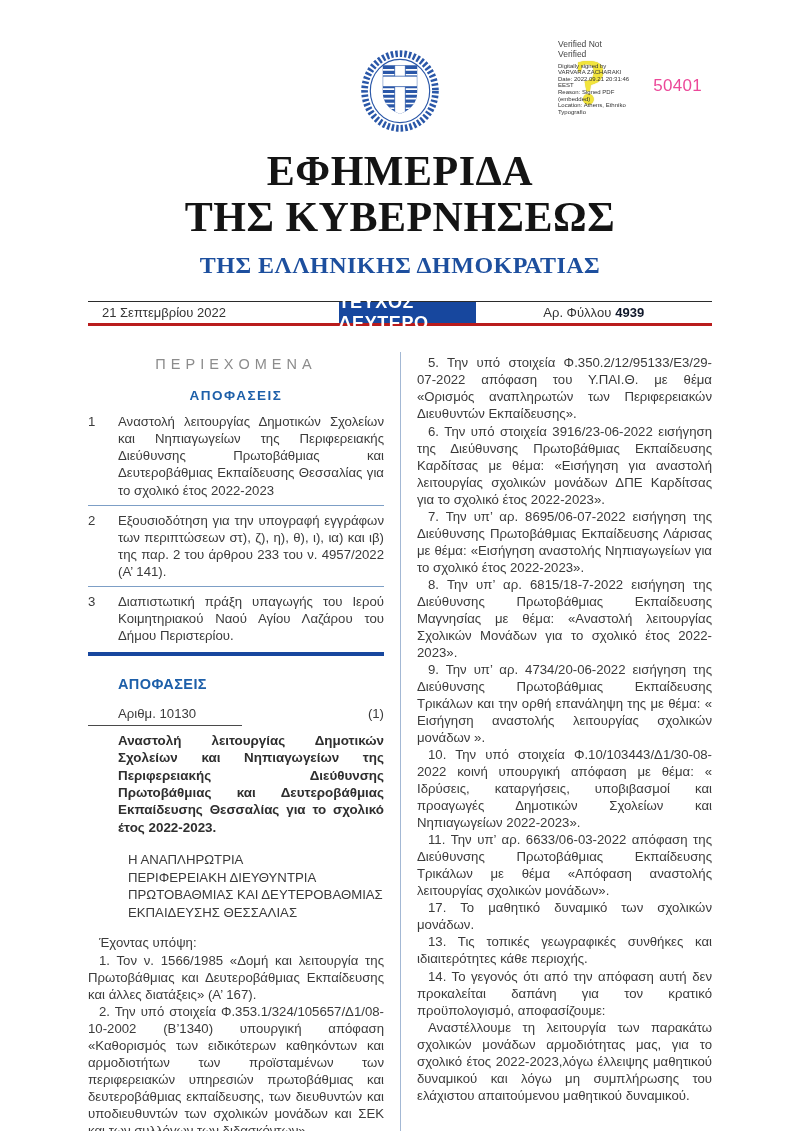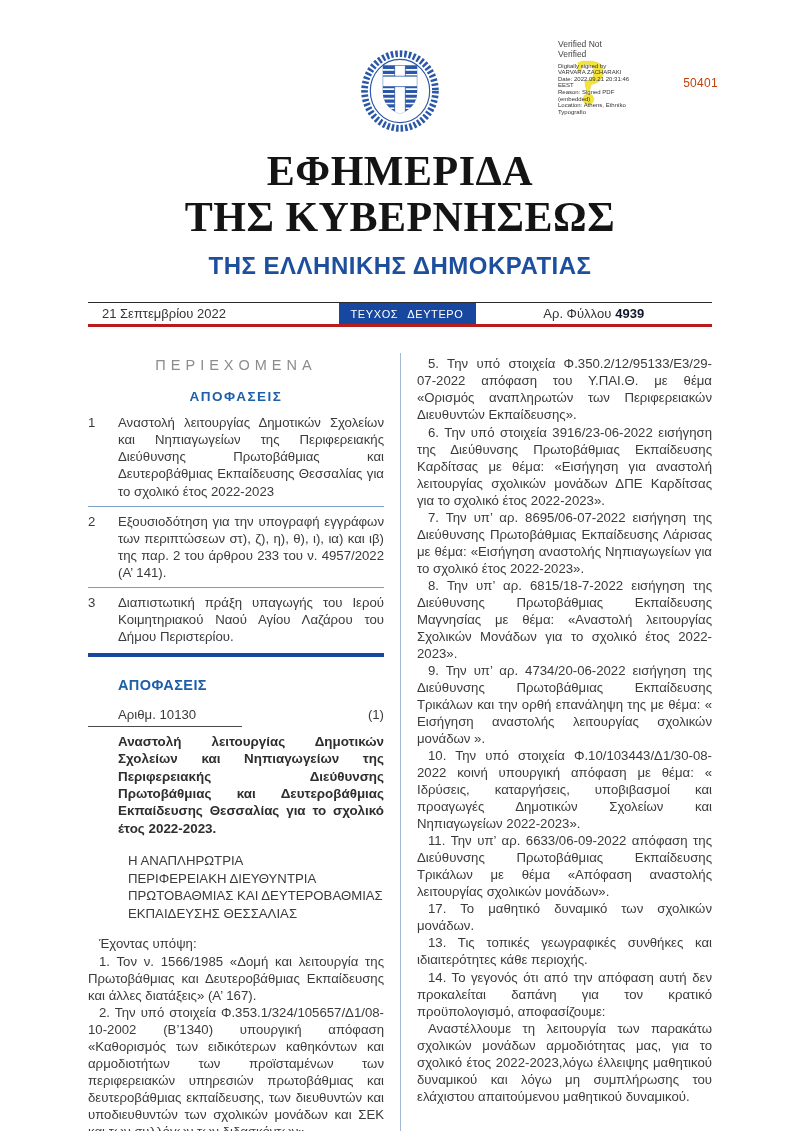--- a/index.html
+++ b/index.html
@@ -6,22 +6,22 @@
   html,body { width:800px; }
   body {
     width:800px; height:1131px; background:#ffffff; position:relative;
     font-family:"Liberation Sans","DejaVu Sans",sans-serif;
     color:#3b3b3b; overflow:hidden;
     -webkit-font-smoothing:antialiased;
   }
 
   
   .serial {
-    position:absolute; top:76px; right:82px;
-    font-size:12px; color:#c2410c; letter-spacing:.3px;
+    position:absolute; top:76px; right:98px;
+    font-size:17px; color:#ec4899; letter-spacing:.3px;
   }
   .stamp {
     position:absolute; top:40px; left:558px; width:100px; height:95px;
     font-size:6px; line-height:1.1; color:#3a3a3a;
   }
   .stamp .qmark {
     position:absolute; top:6px; left:16px; z-index:0;
     font-size:66px; font-weight:bold; color:#f2e43c;
     text-shadow:0 0 1px #cdbd17; font-family:"Liberation Serif",serif;
   }
@@ -31,36 +31,36 @@
 
   
   .emblem-wrap { padding-top:46px; text-align:center; }
   .masthead { text-align:center; margin-top:8px; }
   .masthead .title {
     font-family:"Liberation Serif","DejaVu Serif",serif;
     font-weight:bold; color:#141414; font-size:42px; line-height:1.1;
     letter-spacing:.5px;
   }
   .masthead .subtitle {
-    font-family:Liberation Sans, sans-serif;
+    font-family:Liberation Serif, serif;
     font-weight:bold; color:#1d4f9e; font-size:24px; margin-top:12px;
     letter-spacing:.5px;
   }
 
   
   .infobar {
     margin:22px 88px 0 88px; height:25px;
     border-top:1.5px solid #2b2b2b; border-bottom:3px solid #b91c1c;
     display:flex; align-items:stretch;
   }
   .infobar .cell { display:flex; align-items:center; }
   .infobar .date { flex:1; padding-left:14px; font-size:13px; color:#333; }
   .infobar .issue-box {
-    width:137px; background:#17479e; color:#ffffff; font-weight:normal;
-    font-size:11px; justify-content:center; letter-spacing:.6px; word-spacing:6px;
+    width:137px; background:#17479e; color:#ffffff; font-weight:bold;
+    font-size:18px; justify-content:center; letter-spacing:.6px; word-spacing:6px;
   }
   .infobar .sheet { flex:1; justify-content:center; font-size:13px; color:#333;text-align:center; }
   .infobar .sheet b { font-weight:bold; margin-left:4px; color:#0f172a; }
 
   
   .columns {
     margin:26px 88px 0 88px; display:flex;
   }
   .col-left  { width:50%; padding-right:16px; }
   .col-right { width:50%; padding-left:16px; border-left:1px solid #a3b8d4; }
@@ -222,19 +222,19 @@
     </div>
   </div>
 
   <div class="col-right">
     <p>5. Την υπό στοιχεία Φ.350.2/12/95133/Ε3/29-07-2022 απόφαση του Υ.ΠΑΙ.Θ. με θέμα «Ορισμός αναπληρωτών των Περιφερειακών Διευθυντών Εκπαίδευσης».</p>
     <p>6. Την υπό στοιχεία 3916/23-06-2022 εισήγηση της Διεύθυνσης Πρωτοβάθμιας Εκπαίδευσης Καρδίτσας με θέμα: «Εισήγηση για αναστολή λειτουργίας σχολικών μονάδων ΔΠΕ Καρδίτσας για το σχολικό έτος 2022-2023».</p>
     <p>7. Την υπ’ αρ. 8695/06-07-2022 εισήγηση της Διεύθυνσης Πρωτοβάθμιας Εκπαίδευσης Λάρισας με θέμα: «Εισήγηση αναστολής Νηπιαγωγείων για το σχολικό έτος 2022-2023».</p>
     <p>8. Την υπ’ αρ. 6815/18-7-2022 εισήγηση της Διεύθυνσης Πρωτοβάθμιας Εκπαίδευσης Μαγνησίας με θέμα: «Αναστολή λειτουργίας Σχολικών Μονάδων για το σχολικό έτος 2022-2023».</p>
     <p>9. Την υπ’ αρ. 4734/20-06-2022 εισήγηση της Διεύθυνσης Πρωτοβάθμιας Εκπαίδευσης Τρικάλων και την ορθή επανάληψη της με θέμα: « Εισήγηση αναστολής λειτουργίας σχολικών μονάδων ».</p>
     <p>10. Την υπό στοιχεία Φ.10/103443/Δ1/30-08-2022 κοινή υπουργική απόφαση με θέμα: « Ιδρύσεις, καταργήσεις, υποβιβασμοί και προαγωγές Δημοτικών Σχολείων και Νηπιαγωγείων 2022-2023».</p>
-    <p>11. Την υπ’ αρ. 6633/06-09-2022 απόφαση της Διεύθυνσης Πρωτοβάθμιας Εκπαίδευσης Τρικάλων με θέμα «Απόφαση αναστολής λειτουργίας σχολικών μονάδων».</p>
+    <p>11. Την υπ’ αρ. 6633/06-03-2022 απόφαση της Διεύθυνσης Πρωτοβάθμιας Εκπαίδευσης Τρικάλων με θέμα «Απόφαση αναστολής λειτουργίας σχολικών μονάδων».</p>
     <p>17. Το μαθητικό δυναμικό των σχολικών μονάδων.</p>
     <p>13. Τις τοπικές γεωγραφικές συνθήκες και ιδιαιτερότητες κάθε περιοχής.</p>
     <p>14. Το γεγονός ότι από την απόφαση αυτή δεν προκαλείται δαπάνη για τον κρατικό προϋπολογισμό, αποφασίζουμε:</p>
     <p>Αναστέλλουμε τη λειτουργία των παρακάτω σχολικών μονάδων αρμοδιότητας μας, για το σχολικό έτος 2022-2023,λόγω έλλειψης μαθητικού δυναμικού και λόγω μη συμπλήρωσης του ελάχιστου απαιτούμενου μαθητικού δυναμικού.</p>
   </div>
 </div>
 
 </body></html>

